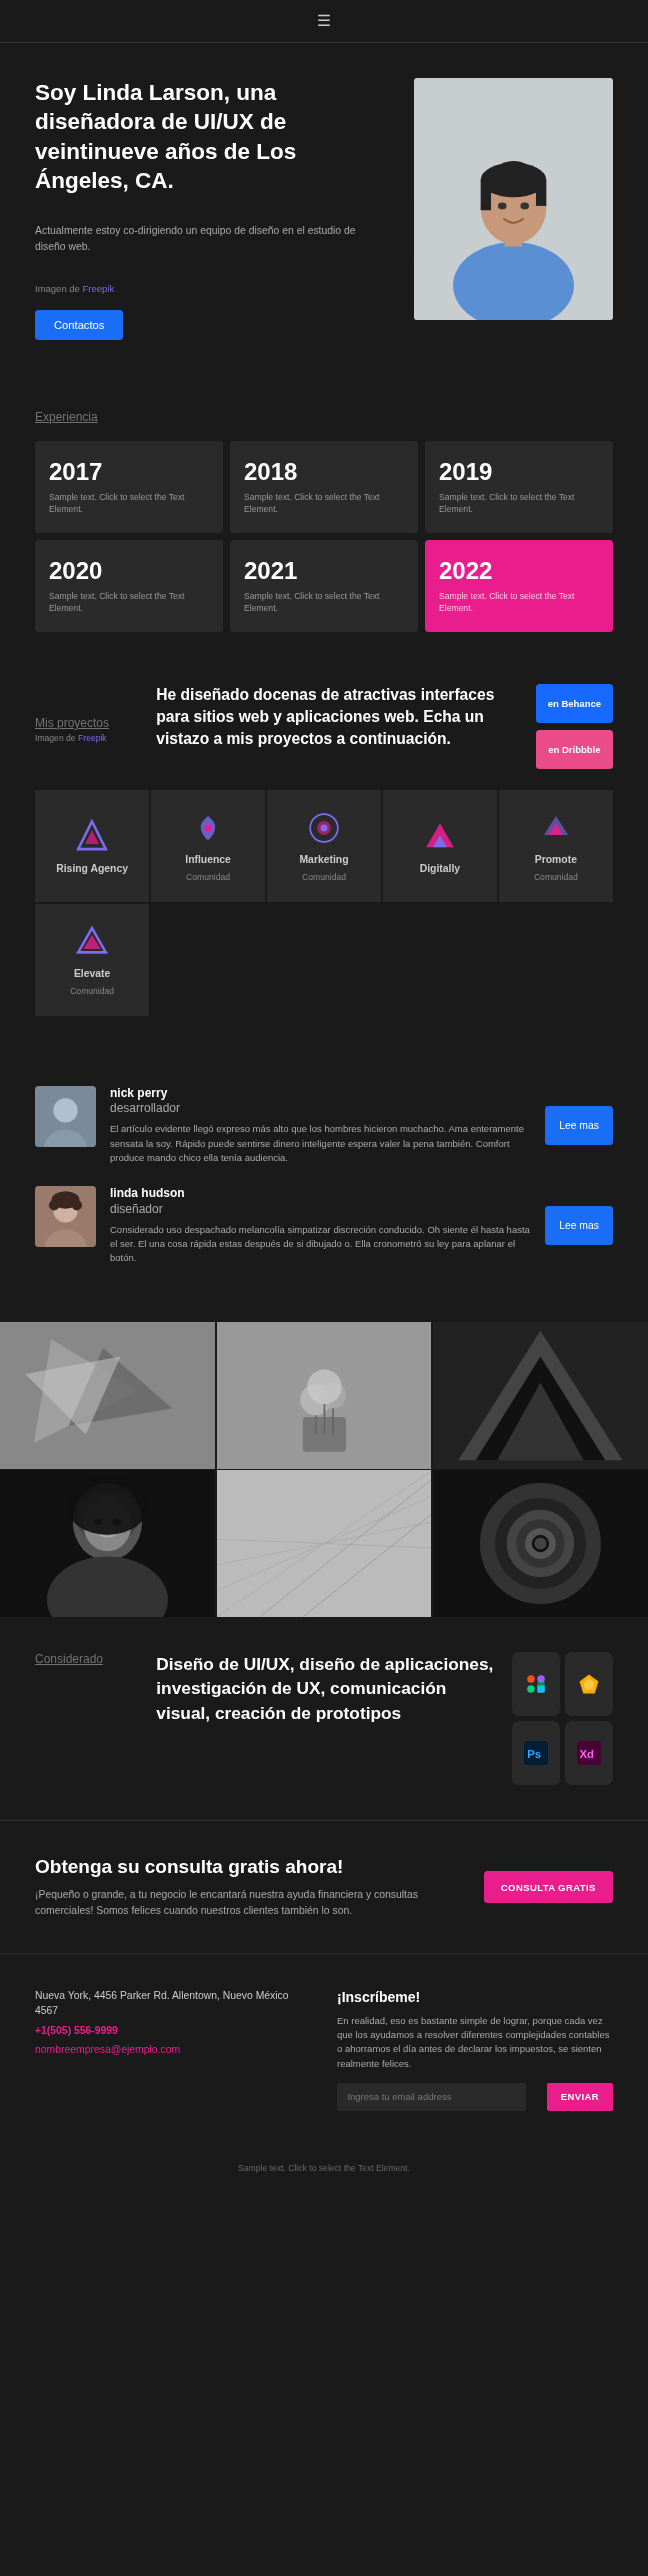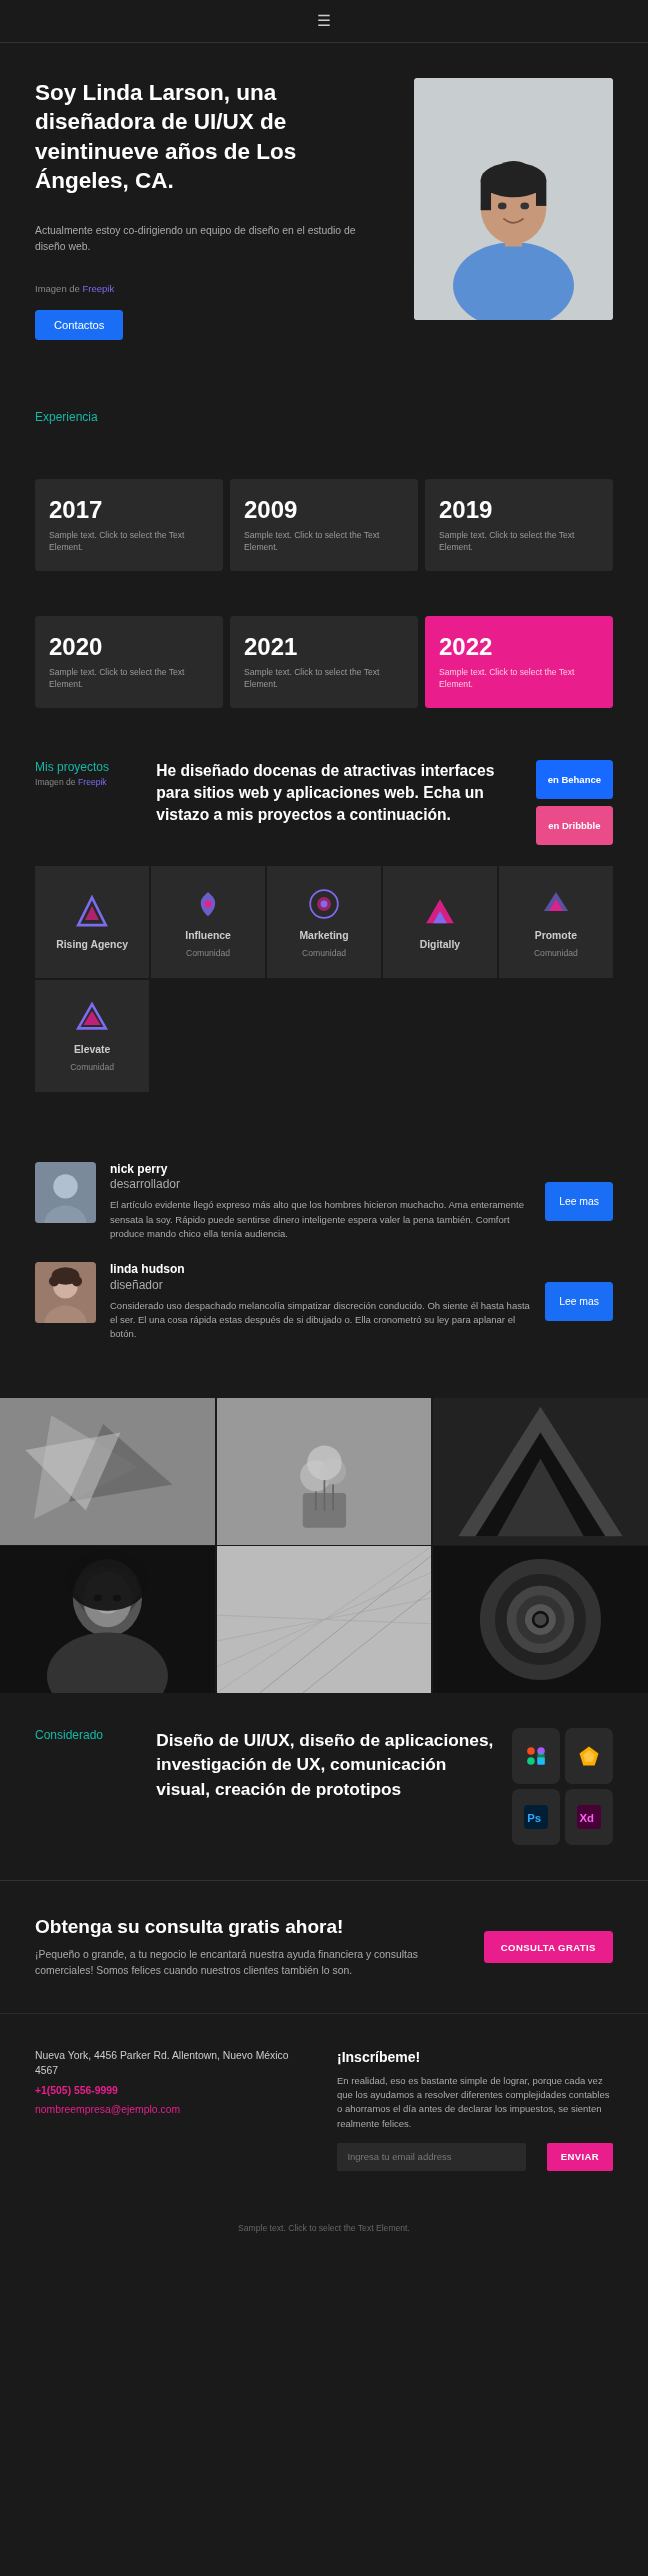--- a/index.html
+++ b/index.html
@@ -75,35 +75,35 @@
     .hero-image-placeholder {
       width: 100%;
       height: 100%;
       background: linear-gradient(135deg, #b0b8c0 0%, #d0d8e0 50%, #c0c8d0 100%);
     }
 
     
     .section { padding: 35px 35px; }
     .section-title {
       font-size: 12px;
-      color: #14b8a6;
+      color: #737373;
       margin-bottom: 17.3px;
       font-weight: 400;
+      text-decoration: underline;
     }
     .exp-grid {
       display: grid;
       grid-template-columns: repeat(3, 1fr);
       gap: 7px;
     }
     .exp-card {
       background: #2a2a2a;
       padding: 17.3px 14px;
       border-radius: 3.5px;
       min-height: 78px;
-      margin-top: 38px;
     }
     .exp-card.accent { background: #e91e8c; }
     .exp-card .year {
       font-size: 24px;
       font-weight: 700;
       color: #fff;
       margin-bottom: 5.2px;
     }
     .exp-card .sample-text {
       font-size: 8.6px;
@@ -116,20 +116,21 @@
     .projects-section { padding: 17.3px 35px 35px 35px; }
     .projects-header {
       display: flex;
       align-items: flex-start;
       gap: 17.3px;
       margin-bottom: 21px;
     }
     .projects-left {
       width: 104px;
       flex-shrink: 0;
+      margin-top: 32px;
     }
     .projects-left .section-title { margin-bottom: 3.5px; }
     .projects-left .image-credit {
       font-size: 8.6px;
       color: #888;
     }
     .projects-left .image-credit a { color: #7c6cf0; text-decoration: none; }
     .projects-desc {
       flex: 1;
       font-size: 15.6px;
@@ -258,21 +259,21 @@
       line-height: 1.4;
     }
     .skills-icons {
       display: grid;
       grid-template-columns: repeat(2, 1fr);
       gap: 5.2px;
       flex-shrink: 0;
     }
     .skill-icon-box {
       width: 48px;
-      height: 56px;
+      height: 64px;
       background: #2a2a2a;
       border-radius: 7px;
       display: flex;
       align-items: center;
       justify-content: center;
       font-size: 19px;
       font-weight: 700;
     }
     .skill-figma { background: #2a2a2a; }
     .skill-sketch { background: #2a2a2a; }
@@ -429,21 +430,21 @@
 </section>
 
 <section class="section">
   <div class="section-title">Experiencia</div>
   <div class="exp-grid">
     <div class="exp-card">
       <div class="year">2017</div>
       <div class="sample-text">Sample text. Click to select the Text Element.</div>
     </div>
     <div class="exp-card">
-      <div class="year">2009</div>
+      <div class="year">2018</div>
       <div class="sample-text">Sample text. Click to select the Text Element.</div>
     </div>
     <div class="exp-card">
       <div class="year">2019</div>
       <div class="sample-text">Sample text. Click to select the Text Element.</div>
     </div>
     <div class="exp-card">
       <div class="year">2020</div>
       <div class="sample-text">Sample text. Click to select the Text Element.</div>
     </div>

